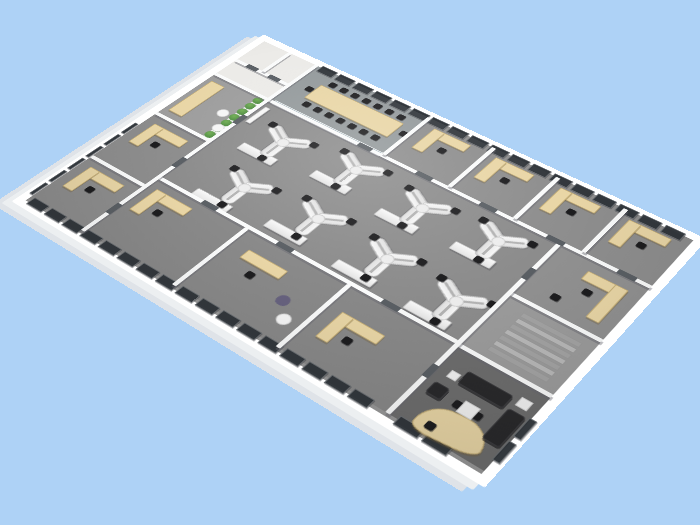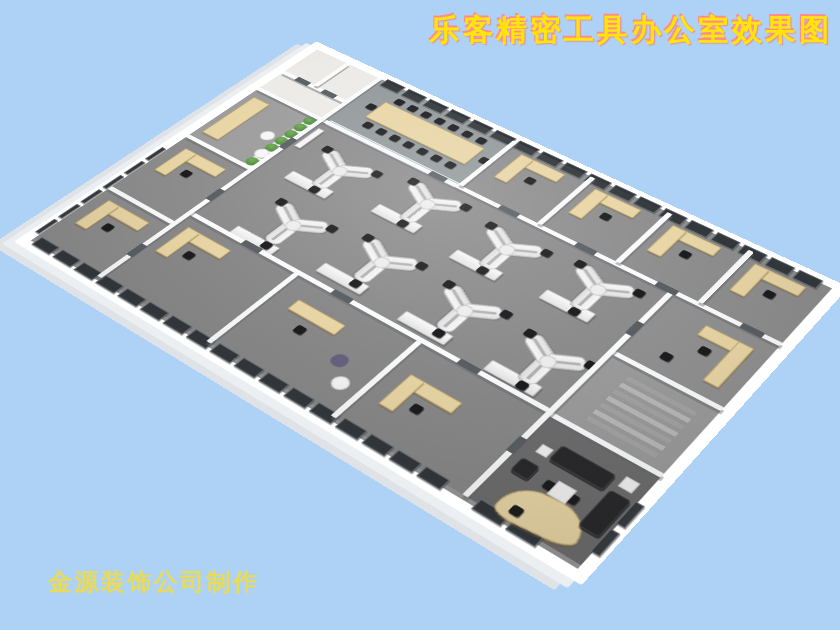--- a/index.html
+++ b/index.html
@@ -57,21 +57,20 @@
        background:linear-gradient(180deg,#f7f7f7,#e1e1e1);border:1px solid #c6c6c6;
        border-radius:2px 6px 6px 2px;box-shadow:1px 1px 0 rgba(90,90,95,.35);}
   .ydesk .arm::after{content:'';position:absolute;left:2px;right:3px;top:6px;height:3px;
        background:#b3b3b3;}
 </style>
 </head>
 <body>
 
 <div class="frame" style="background: rgb(174, 210, 246);">
 
-  <div class="render-title" style="color: rgb(255, 230, 10);">乐客精密工具办公室效果图</div>
 
   <div class="scene">
     <div class="plan" style="--bg: #aed2f6; --window: #33383d; --desk: #e9d6a6; --desk_border: #c7b078; --chair: #1d1d1f; --door: #5a5f64; --sofa: #2a2a2c; --plant: #3f7c38; --glass: rgba(202,224,234,0.55); --step_a: #b9b9b9; --step_b: #a4a4a4;">
       <div class="slab"></div>
       <div class="base"></div>
       <div class="board"></div>
       <div class="kdesk"></div>
       <div class="light"></div>
     <div class="floor" style="left: 8px; top: 8px; width: 82px; height: 82px; background: rgb(236, 235, 232);"></div>
         <div class="floor" style="left: 90px; top: 8px; width: 160px; height: 82px; background: rgb(148, 154, 156);"></div>
@@ -310,14 +309,13 @@
         <div class="door" style="left: 84px; top: 130px; width: 7px; height: 18px;"></div>
         <div class="door" style="left: 84px; top: 225px; width: 7px; height: 18px;"></div>
         <div class="door" style="left: 84px; top: 320px; width: 7px; height: 18px;"></div>
         <div class="door" style="left: 464px; top: 140px; width: 7px; height: 18px;"></div>
         <div class="door" style="left: 464px; top: 300px; width: 7px; height: 18px;"></div>
         <div class="door" style="left: 25px; top: 54px; width: 16px; height: 7px;"></div>
         <div class="door" style="left: 58px; top: 54px; width: 16px; height: 7px;"></div>
       </div>
   </div>
 
-  <div class="watermark" style="color: rgb(238, 220, 74);">金源装饰公司制作</div>
 </div>
 
 </body></html>

